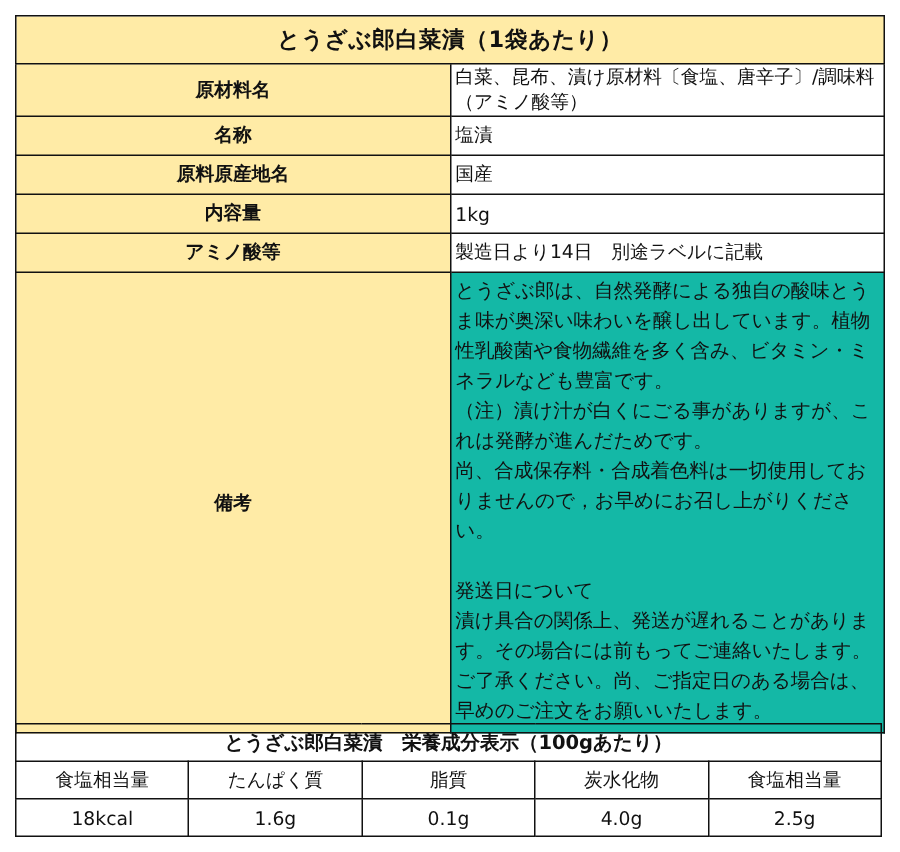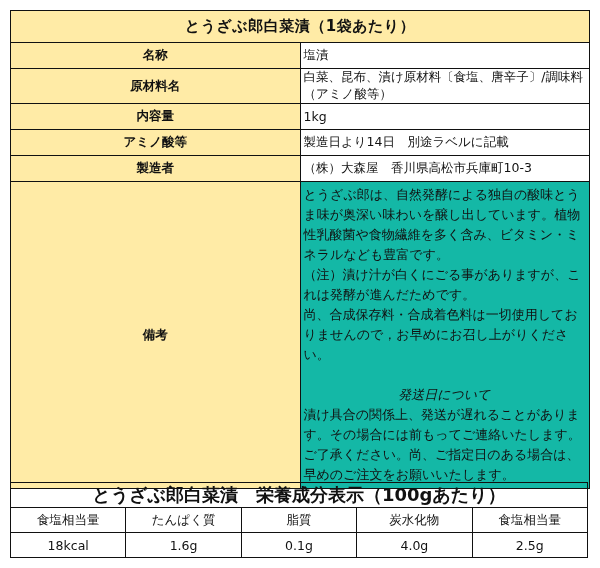--- a/index.html
+++ b/index.html
@@ -20,54 +20,54 @@
       font-weight: bold; font-size: 12.5px; height: 25px; padding: 0;
     }
     .value-cell {
       background: #ffffff; font-size: 12.5px; padding: 0 0 0 3px; height: 25px;
     }
     .remarks-cell {
       background: #14b8a6; font-size: 13px; line-height: 20px;
       padding: 3px 4px 3px 3px; vertical-align: top; height: 220px;
     }
     .remarks-cell p { margin: 0; }
-    .remarks-cell .center { text-align: center; font-style: italic; }
+    .remarks-cell .center { text-align: left; }
     .remarks-cell .blank { height: 20px; }
 
     #nutrition-table { left: 10px; top: 482px; width: 578px; }
     #nutrition-table td { border: 1px solid #111; text-align: center; font-size: 12.5px; height: 24px; padding: 0; width: 20%; }
-    #nutrition-table .n-title { font-weight: bold; font-size: 18px; }
+    #nutrition-table .n-title { font-weight: bold; font-size: 13px; }
   </style>
 </head>
 <body>
 
 <table id="product-table">
   <tbody>
       <tr>
     <th colspan="2" class="title-cell">とうざぶ郎白菜漬（1袋あたり）</th>
   </tr>
   <tr>
+    <td class="label-cell">原材料名</td>
+    <td class="value-cell">白菜、昆布、漬け原材料〔食塩、唐辛子〕/調味料（アミノ酸等）</td>
+  </tr>
+  <tr>
     <td class="label-cell">名称</td>
     <td class="value-cell">塩漬</td>
   </tr>
   <tr>
-    <td class="label-cell">原材料名</td>
-    <td class="value-cell">白菜、昆布、漬け原材料〔食塩、唐辛子〕/調味料（アミノ酸等）</td>
+    <td class="label-cell">原料原産地名</td>
+    <td class="value-cell">国産</td>
   </tr>
   <tr>
     <td class="label-cell">内容量</td>
     <td class="value-cell">1kg</td>
   </tr>
   <tr>
     <td class="label-cell">アミノ酸等</td>
     <td class="value-cell">製造日より14日　別途ラベルに記載</td>
-  </tr>
-  <tr>
-    <td class="label-cell">製造者</td>
-    <td class="value-cell">（株）大森屋　香川県高松市兵庫町10-3</td>
   </tr>
   <tr>
     <td class="label-cell">備考</td>
     <td class="remarks-cell">
       <p>とうざぶ郎は、自然発酵による独自の酸味とうま味が奥深い味わいを醸し出しています。植物性乳酸菌や食物繊維を多く含み、ビタミン・ミネラルなども豊富です。</p>
       <p>（注）漬け汁が白くにごる事がありますが、これは発酵が進んだためです。</p>
       <p>尚、合成保存料・合成着色料は一切使用しておりませんので，お早めにお召し上がりください。</p>
       <p class="blank"></p>
       <p class="center">発送日について</p>
       <p>漬け具合の関係上、発送が遅れることがあります。その場合には前もってご連絡いたします。ご了承ください。尚、ご指定日のある場合は、早めのご注文をお願いいたします。</p>

